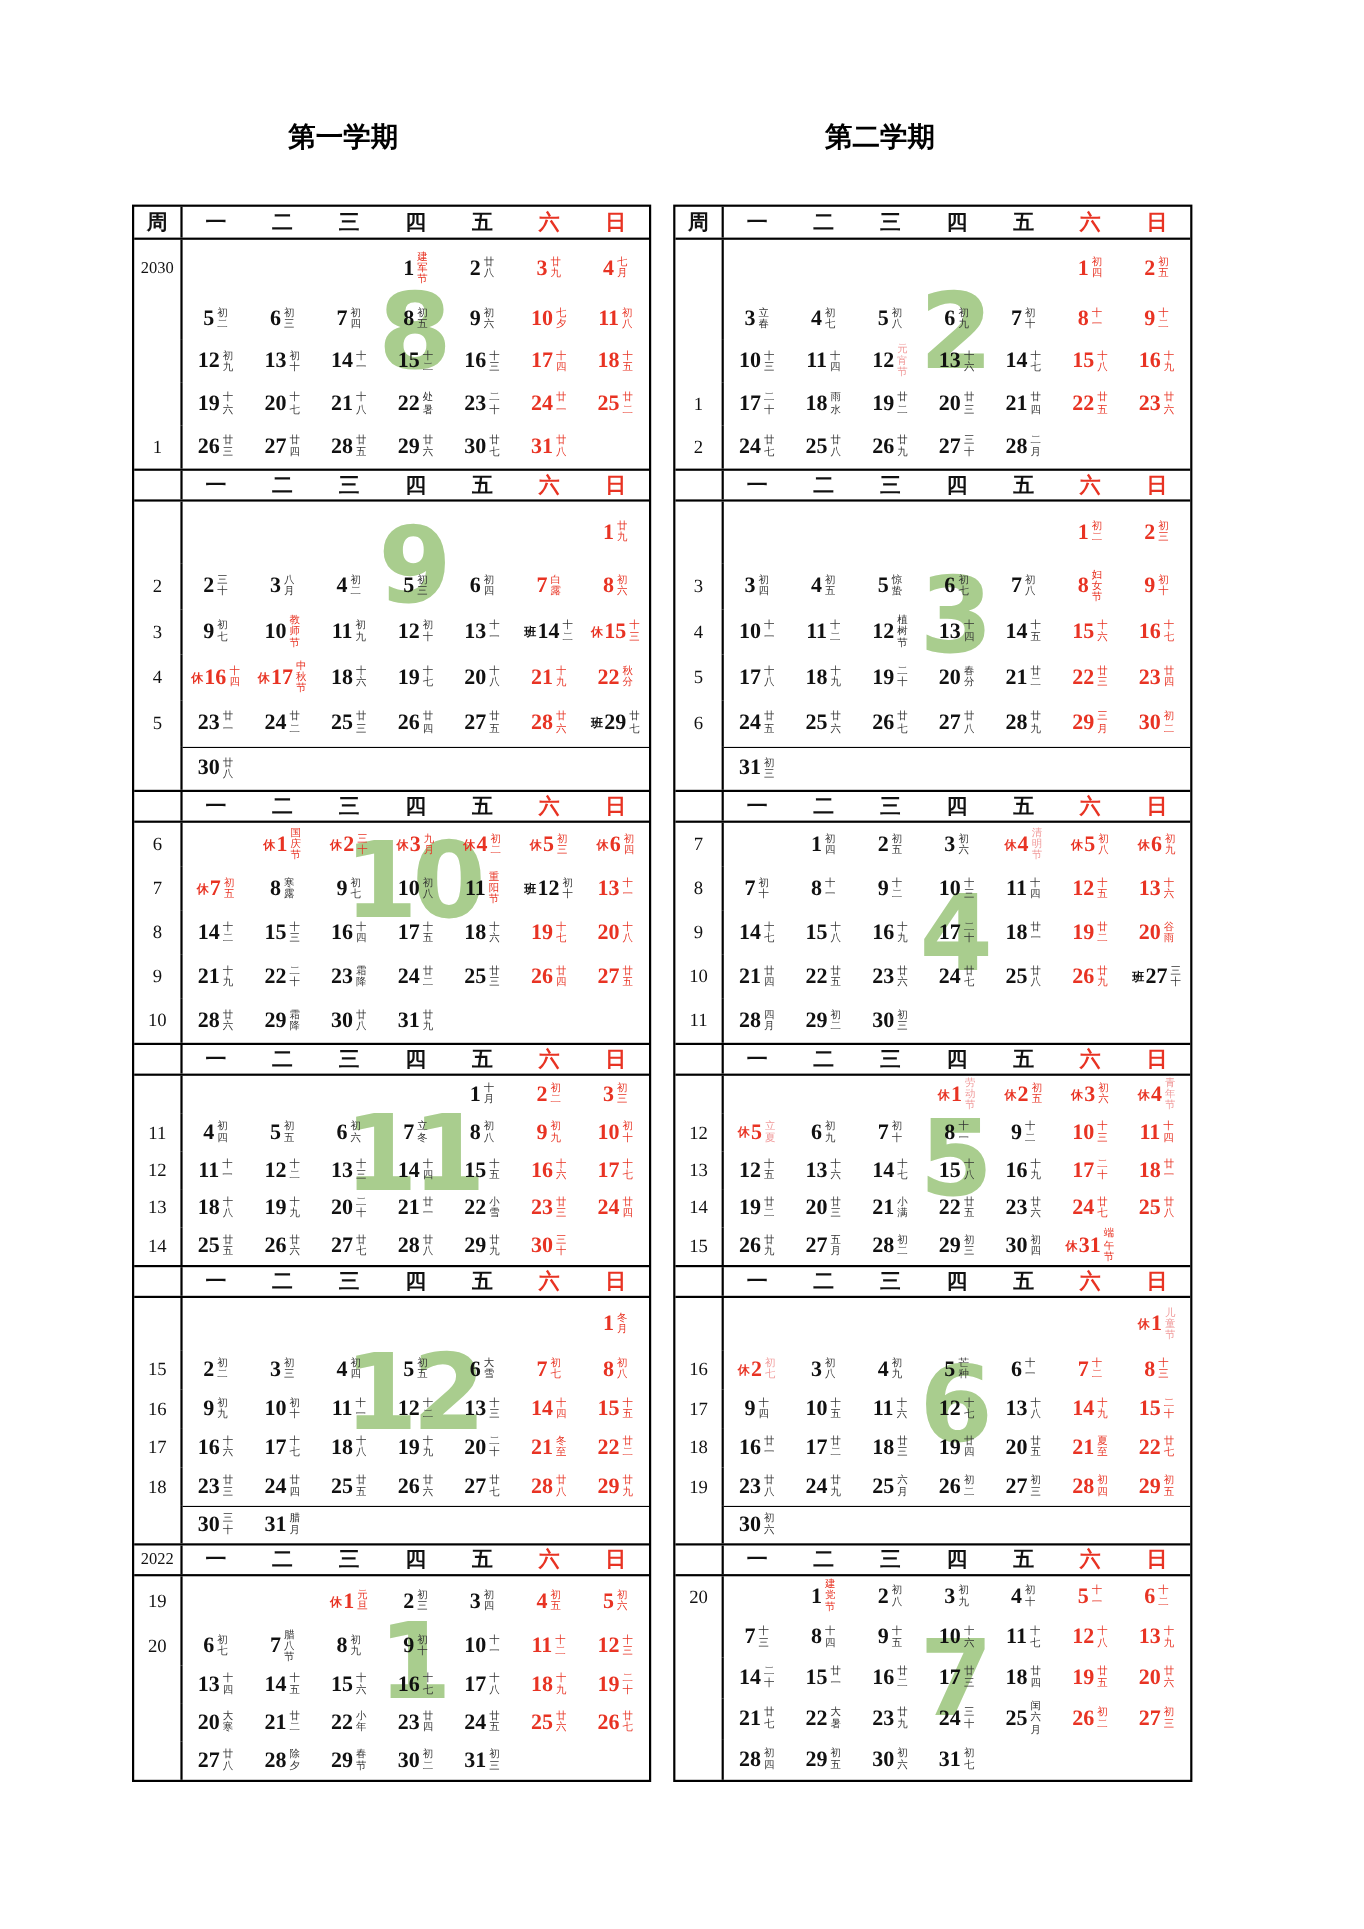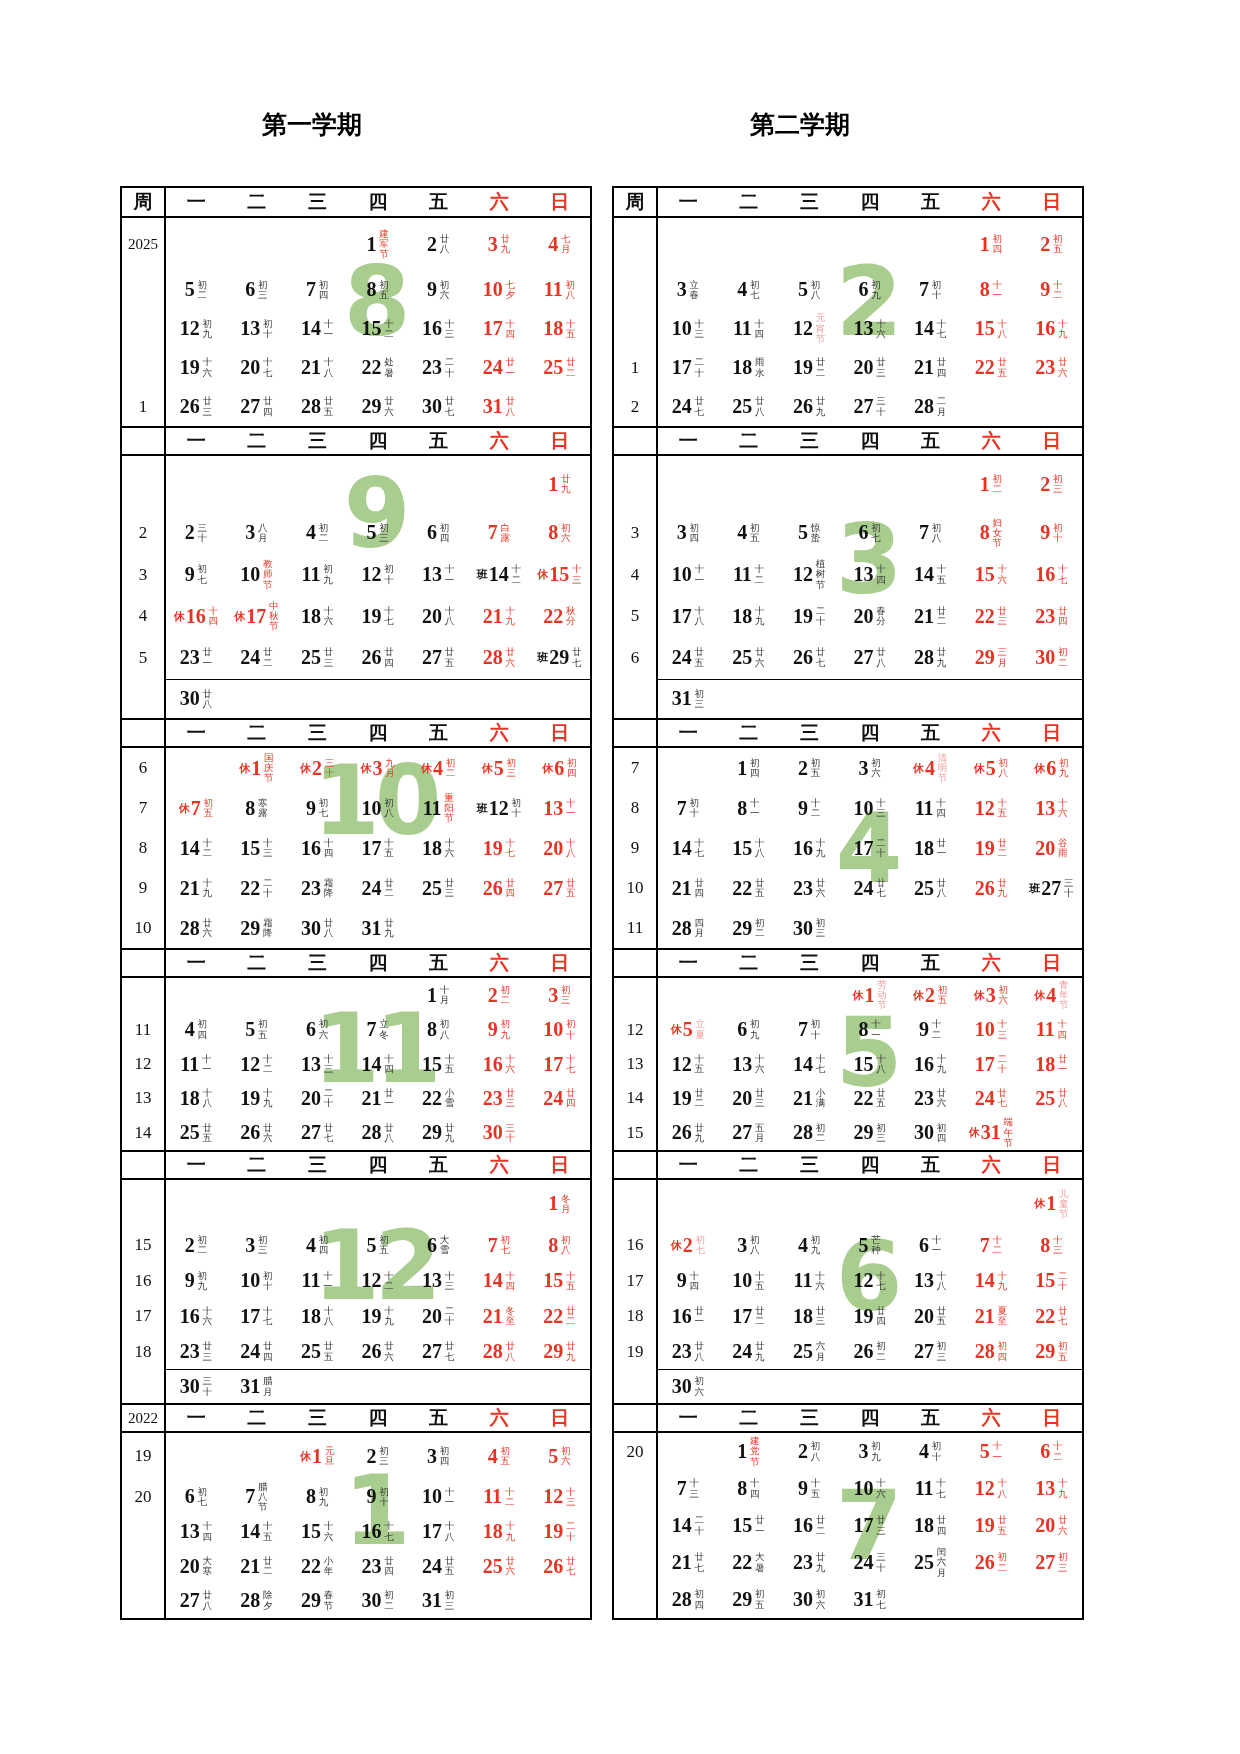--- a/index.html
+++ b/index.html
@@ -56,21 +56,21 @@
           <div class="dlab">二</div>
           <div class="dlab">三</div>
           <div class="dlab">四</div>
           <div class="dlab">五</div>
           <div class="dlab" style="color: rgb(232, 51, 35);">六</div>
           <div class="dlab" style="color: rgb(232, 51, 35);">日</div>
         </div>
       </div>
       <div class="rows">
         <div class="r tall">
-          <div class="wk yr">2025</div>
+          <div class="wk yr">2030</div>
           <div class="days">
             <div class="day"></div>
             <div class="day"></div>
             <div class="day"></div>
             <div class="day">
               <span class="dn" style="color: rgb(17, 17, 17);">1</span>
               <span class="an" style="color: rgb(232, 51, 35);">建军节</span>
             </div>
             <div class="day">
               <span class="dn" style="color: rgb(17, 17, 17);">2</span>

